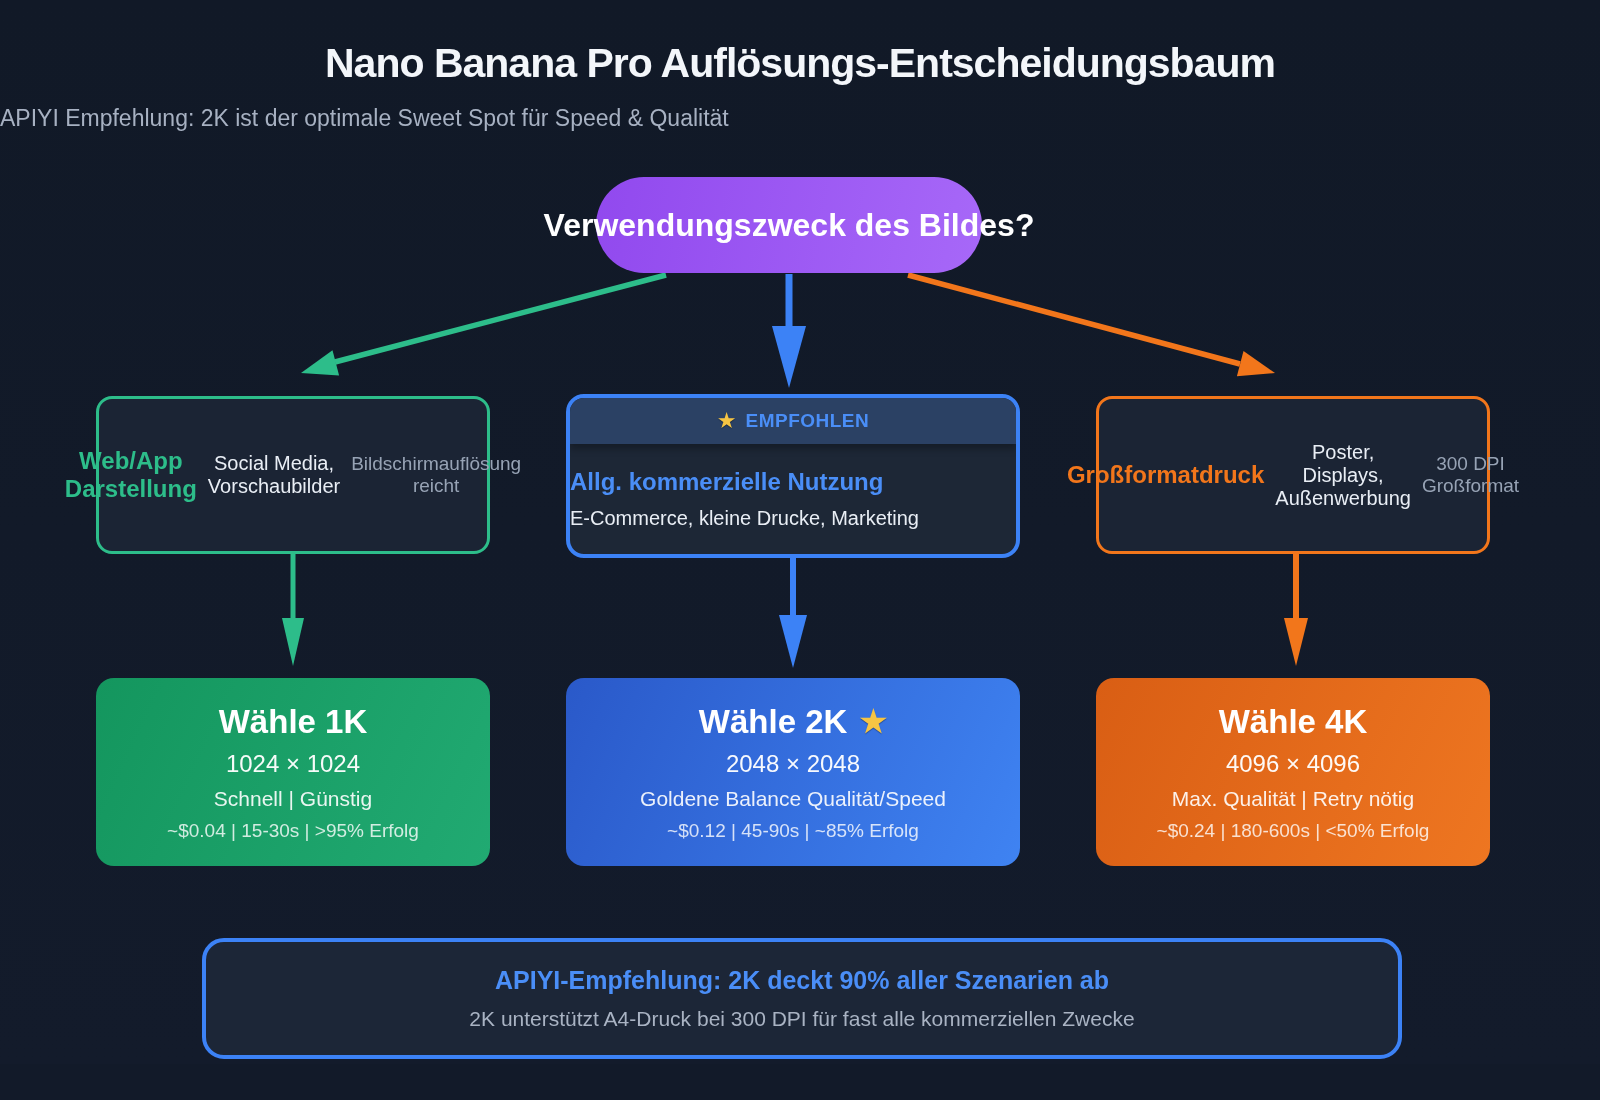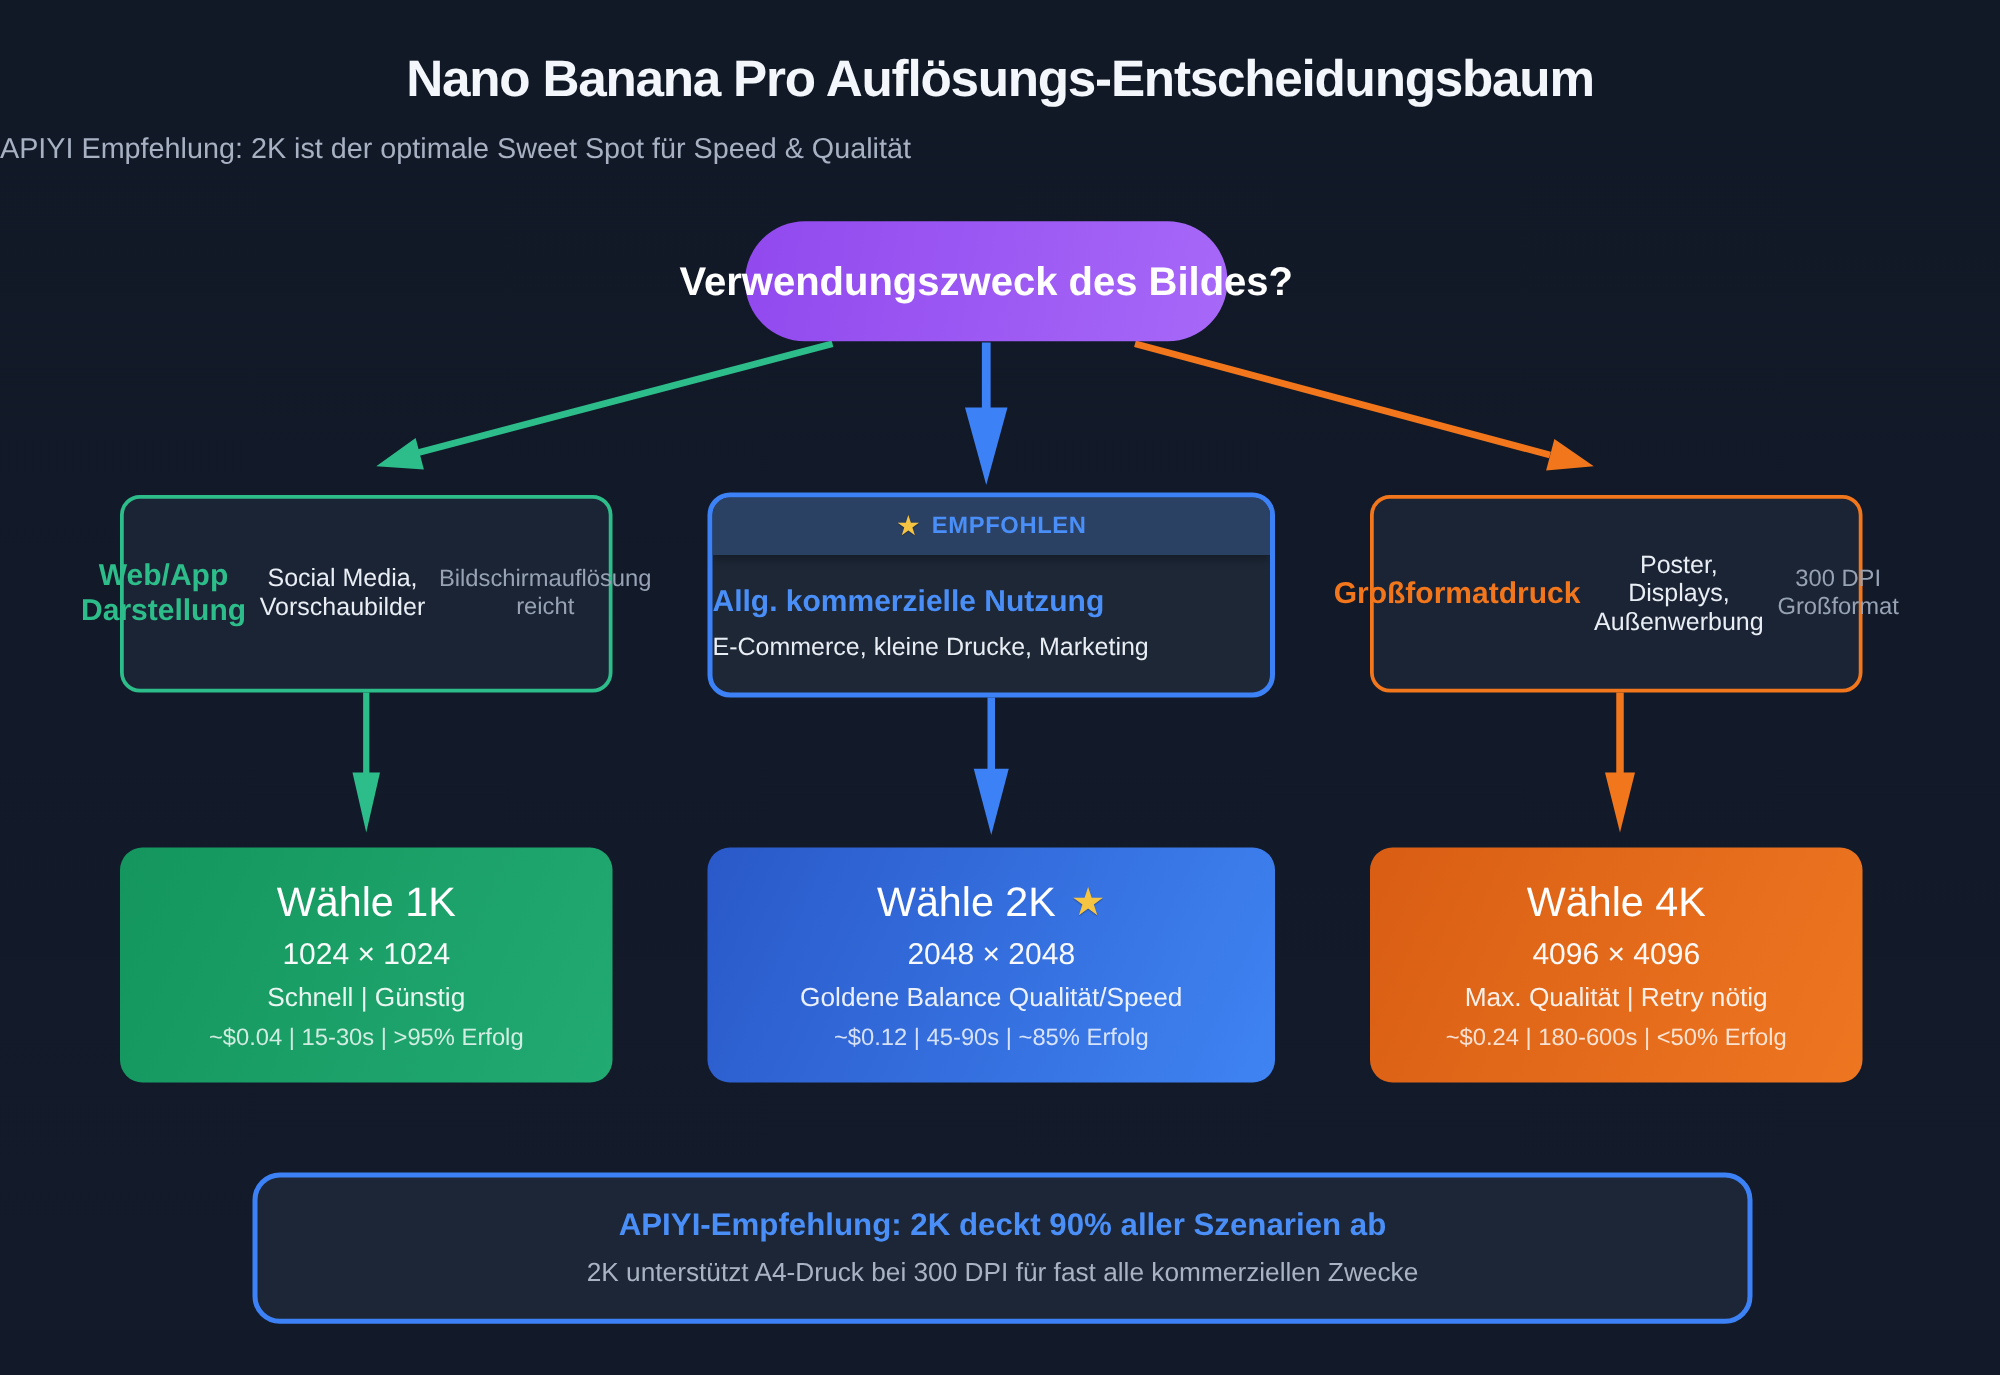--- a/index.html
+++ b/index.html
@@ -49,21 +49,21 @@
   .band .band-label{font-size:19px;font-weight:700;letter-spacing:.5px;color:var(--blue-text)}
   .star{color:var(--star);line-height:1;text-shadow:0 1px 1px rgba(0,0,0,.35)}
   .band .star{font-size:22px}
   .dblue-body{flex:1;display:flex;flex-direction:column;align-items:flex-start;justify-content:center;gap:11px;text-align:center}
 
   .rcard{position:absolute;top:678px;height:188px;border-radius:18px;color:#fff;
     display:flex;flex-direction:column;align-items:center;justify-content:center;gap:9px;text-align:center}
   .rcard.c-green{left:96px;width:394px;background:linear-gradient(115deg,var(--green-grad-a),var(--green-grad-b))}
   .rcard.c-blue{left:566px;width:454px;background:linear-gradient(115deg,var(--blue-grad-a),var(--blue-grad-b))}
   .rcard.c-orange{left:1096px;width:394px;background:linear-gradient(115deg,var(--orange-grad-a),var(--orange-grad-b))}
-  .rtitle{font-size:33px;font-weight:400;display:flex;align-items:center;gap:12px}
+  .rtitle{font-size:33px;font-weight:700;display:flex;align-items:center;gap:12px}
   .rtitle .star{font-size:31px}
   .rres{font-size:24px;color:rgba(255,255,255,.96)}
   .rdesc{font-size:21px;color:rgba(255,255,255,.90)}
   .rstats{font-size:19px;color:rgba(255,255,255,.80)}
 
   .footer{position:absolute;left:202px;top:938px;width:1200px;height:121px;border-radius:22px;
     border:4px solid var(--blue);background:#1c2637;display:flex;flex-direction:column;
     align-items:center;justify-content:center;gap:12px;text-align:center}
   .ftitle{font-size:25px;font-weight:700;color:var(--blue-text)}
   .fsub{font-size:21px;color:var(--footer-sub)}

